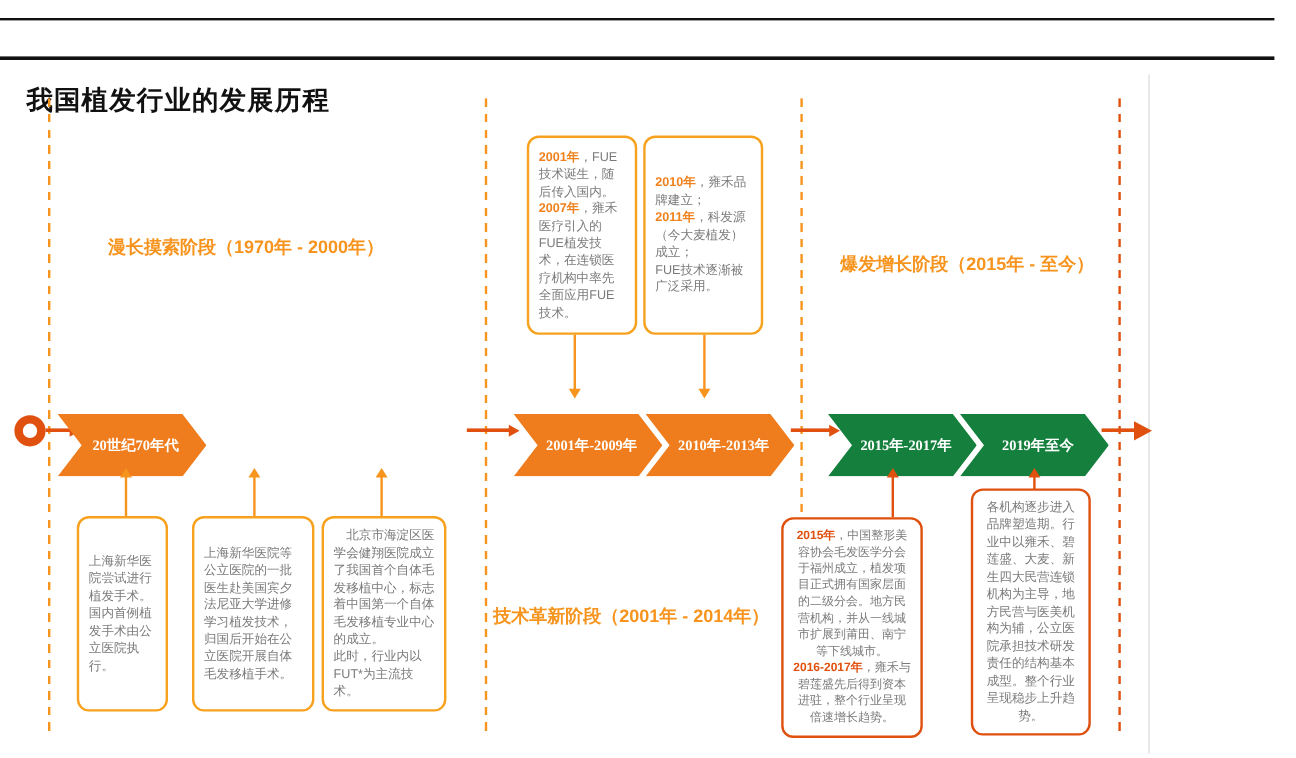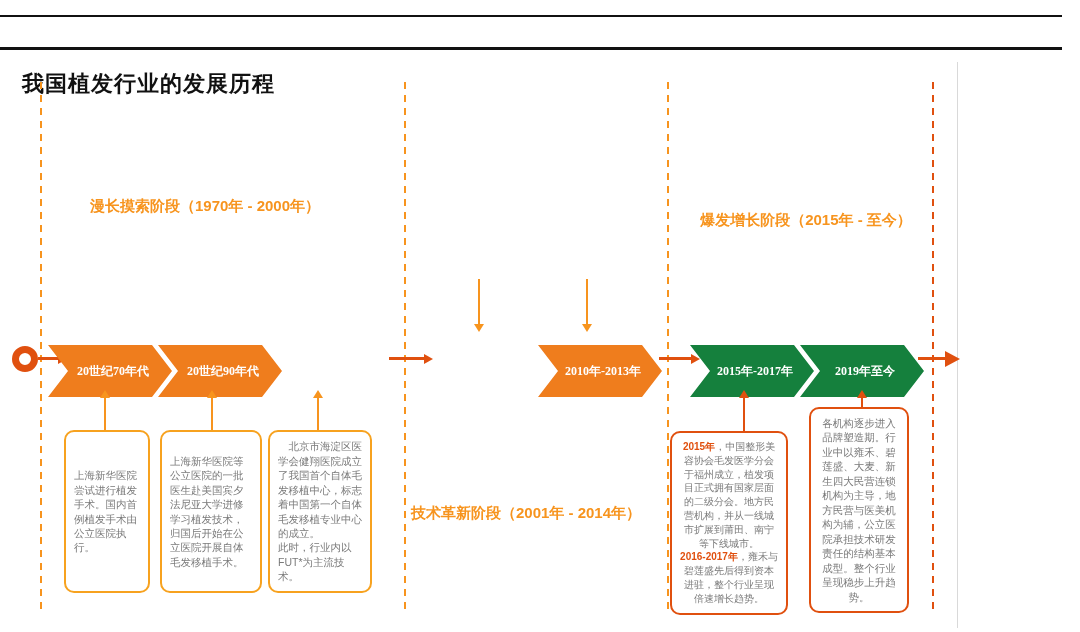--- a/index.html
+++ b/index.html
@@ -61,64 +61,73 @@
 
   <div class="phase" style="left:80px;top:197px;width:250px">漫长摸索阶段（1970年 - 2000年）</div>
   <div class="phase" style="left:398px;top:504px;width:256px">技术革新阶段（2001年 - 2014年）</div>
   <div class="phase" style="left:690px;top:211px;width:232px">爆发增长阶段（2015年 - 至今）</div>
 
   <div class="tcircle"></div>
   <div class="tline" style="left:38px;width:22px"></div>
   <div class="arr-r" style="left:58px;top:354px"></div>
 
   <div class="chev" style="left:48px">20世纪70年代</div>
-  <div class="chev" style="left:158px">20世纪90年代</div>
 
   <div class="tline" style="left:389px;width:37px"></div>
   <div class="arr-r" style="left:424px;top:354px"></div>
 
+  <div class="chev" style="left:428px">2001年-2009年</div>
   <div class="chev" style="left:538px">2010年-2013年</div>
 
   <div class="tline" style="left:659px;width:34px"></div>
   <div class="arr-r" style="left:691px;top:354px"></div>
 
   <div class="chev dark" style="left:690px">2015年-2017年</div>
   <div class="chev dark" style="left:800px">2019年至今</div>
 
   <div class="tline" style="left:918px;width:28px"></div>
   <div class="arr-r big" style="left:945px;top:351px"></div>
 
+  <div class="box" style="left:439px;top:113px;width:92px;min-height:166px">
+    <div class="txt"><span class="hl">2001年</span><span>，FUE技术诞生，随后传入国内。
+</span><span class="hl">2007年</span><span>，雍禾医疗引入的FUE植发技术，在连锁医疗机构中率先全面应用FUE技术。</span></div>
+  </div>
   <div class="cline" style="left:478px;top:279px;height:46px"></div>
   <div class="arr-d" style="left:474px;top:324px"></div>
 
+  <div class="box" style="left:536px;top:113px;width:100px;min-height:166px">
+    <div class="txt"><span class="hl">2010年</span><span>，雍禾品牌建立；
+</span><span class="hl">2011年</span><span>，科发源（今大麦植发）成立；
+FUE技术逐渐被广泛采用。</span></div>
+  </div>
   <div class="cline" style="left:586px;top:279px;height:46px"></div>
   <div class="arr-d" style="left:582px;top:324px"></div>
 
   <div class="arr-u" style="left:100px;top:390px"></div>
   <div class="cline" style="left:104px;top:397px;height:33px"></div>
-  <div class="box" style="left:64px;top:430px;width:86px;min-height:163px">
+  <div class="box" style="left:64px;top:430px;width:76px;min-height:163px">
     <div class="txt"><span>上海新华医院尝试进行植发手术。国内首例植发手术由公立医院执行。</span></div>
   </div>
 
   <div class="arr-u" style="left:207px;top:390px"></div>
   <div class="cline" style="left:211px;top:397px;height:33px"></div>
   <div class="box" style="left:160px;top:430px;width:102px;min-height:163px">
     <div class="txt"><span>上海新华医院等公立医院的一批医生赴美国宾夕法尼亚大学进修学习植发技术，归国后开始在公立医院开展自体毛发移植手术。</span></div>
   </div>
 
   <div class="arr-u" style="left:313px;top:390px"></div>
   <div class="cline" style="left:317px;top:397px;height:33px"></div>
   <div class="box" style="left:268px;top:430px;width:104px;min-height:163px">
     <div class="txt"><span>　北京市海淀区医学会健翔医院成立了我国首个自体毛发移植中心，标志着中国第一个自体毛发移植专业中心的成立。
 此时，行业内以FUT*为主流技术。</span></div>
   </div>
 
   <div class="arr-u dark" style="left:739px;top:390px"></div>
   <div class="cline dark" style="left:743px;top:397px;height:34px"></div>
-  <div class="box darkb center" style="left:670px;top:431px;width:118px;min-height:176px">
+  <div class="box darkb center" style="left:651px;top:431px;width:118px;min-height:176px">
     <div class="txt" style="font-size:10px"><span class="hl">2015年</span><span>，中国整形美容协会毛发医学分会于福州成立，植发项目正式拥有国家层面的二级分会。地方民营机构，并从一线城市扩展到莆田、南宁等下线城市。
 </span><span class="hl">2016-2017年</span><span>，雍禾与碧莲盛先后得到资本进驻，整个行业呈现倍速增长趋势。</span></div>
   </div>
 
   <div class="arr-u dark" style="left:857px;top:390px"></div>
   <div class="cline dark" style="left:861px;top:397px;height:36px"></div>
   <div class="box darkb center" style="left:809px;top:407px;width:100px;min-height:172px">
     <div class="txt"><span>各机构逐步进入品牌塑造期。行业中以雍禾、碧莲盛、大麦、新生四大民营连锁机构为主导，地方民营与医美机构为辅，公立医院承担技术研发责任的结构基本成型。整个行业呈现稳步上升趋势。</span></div>
   </div>
 

